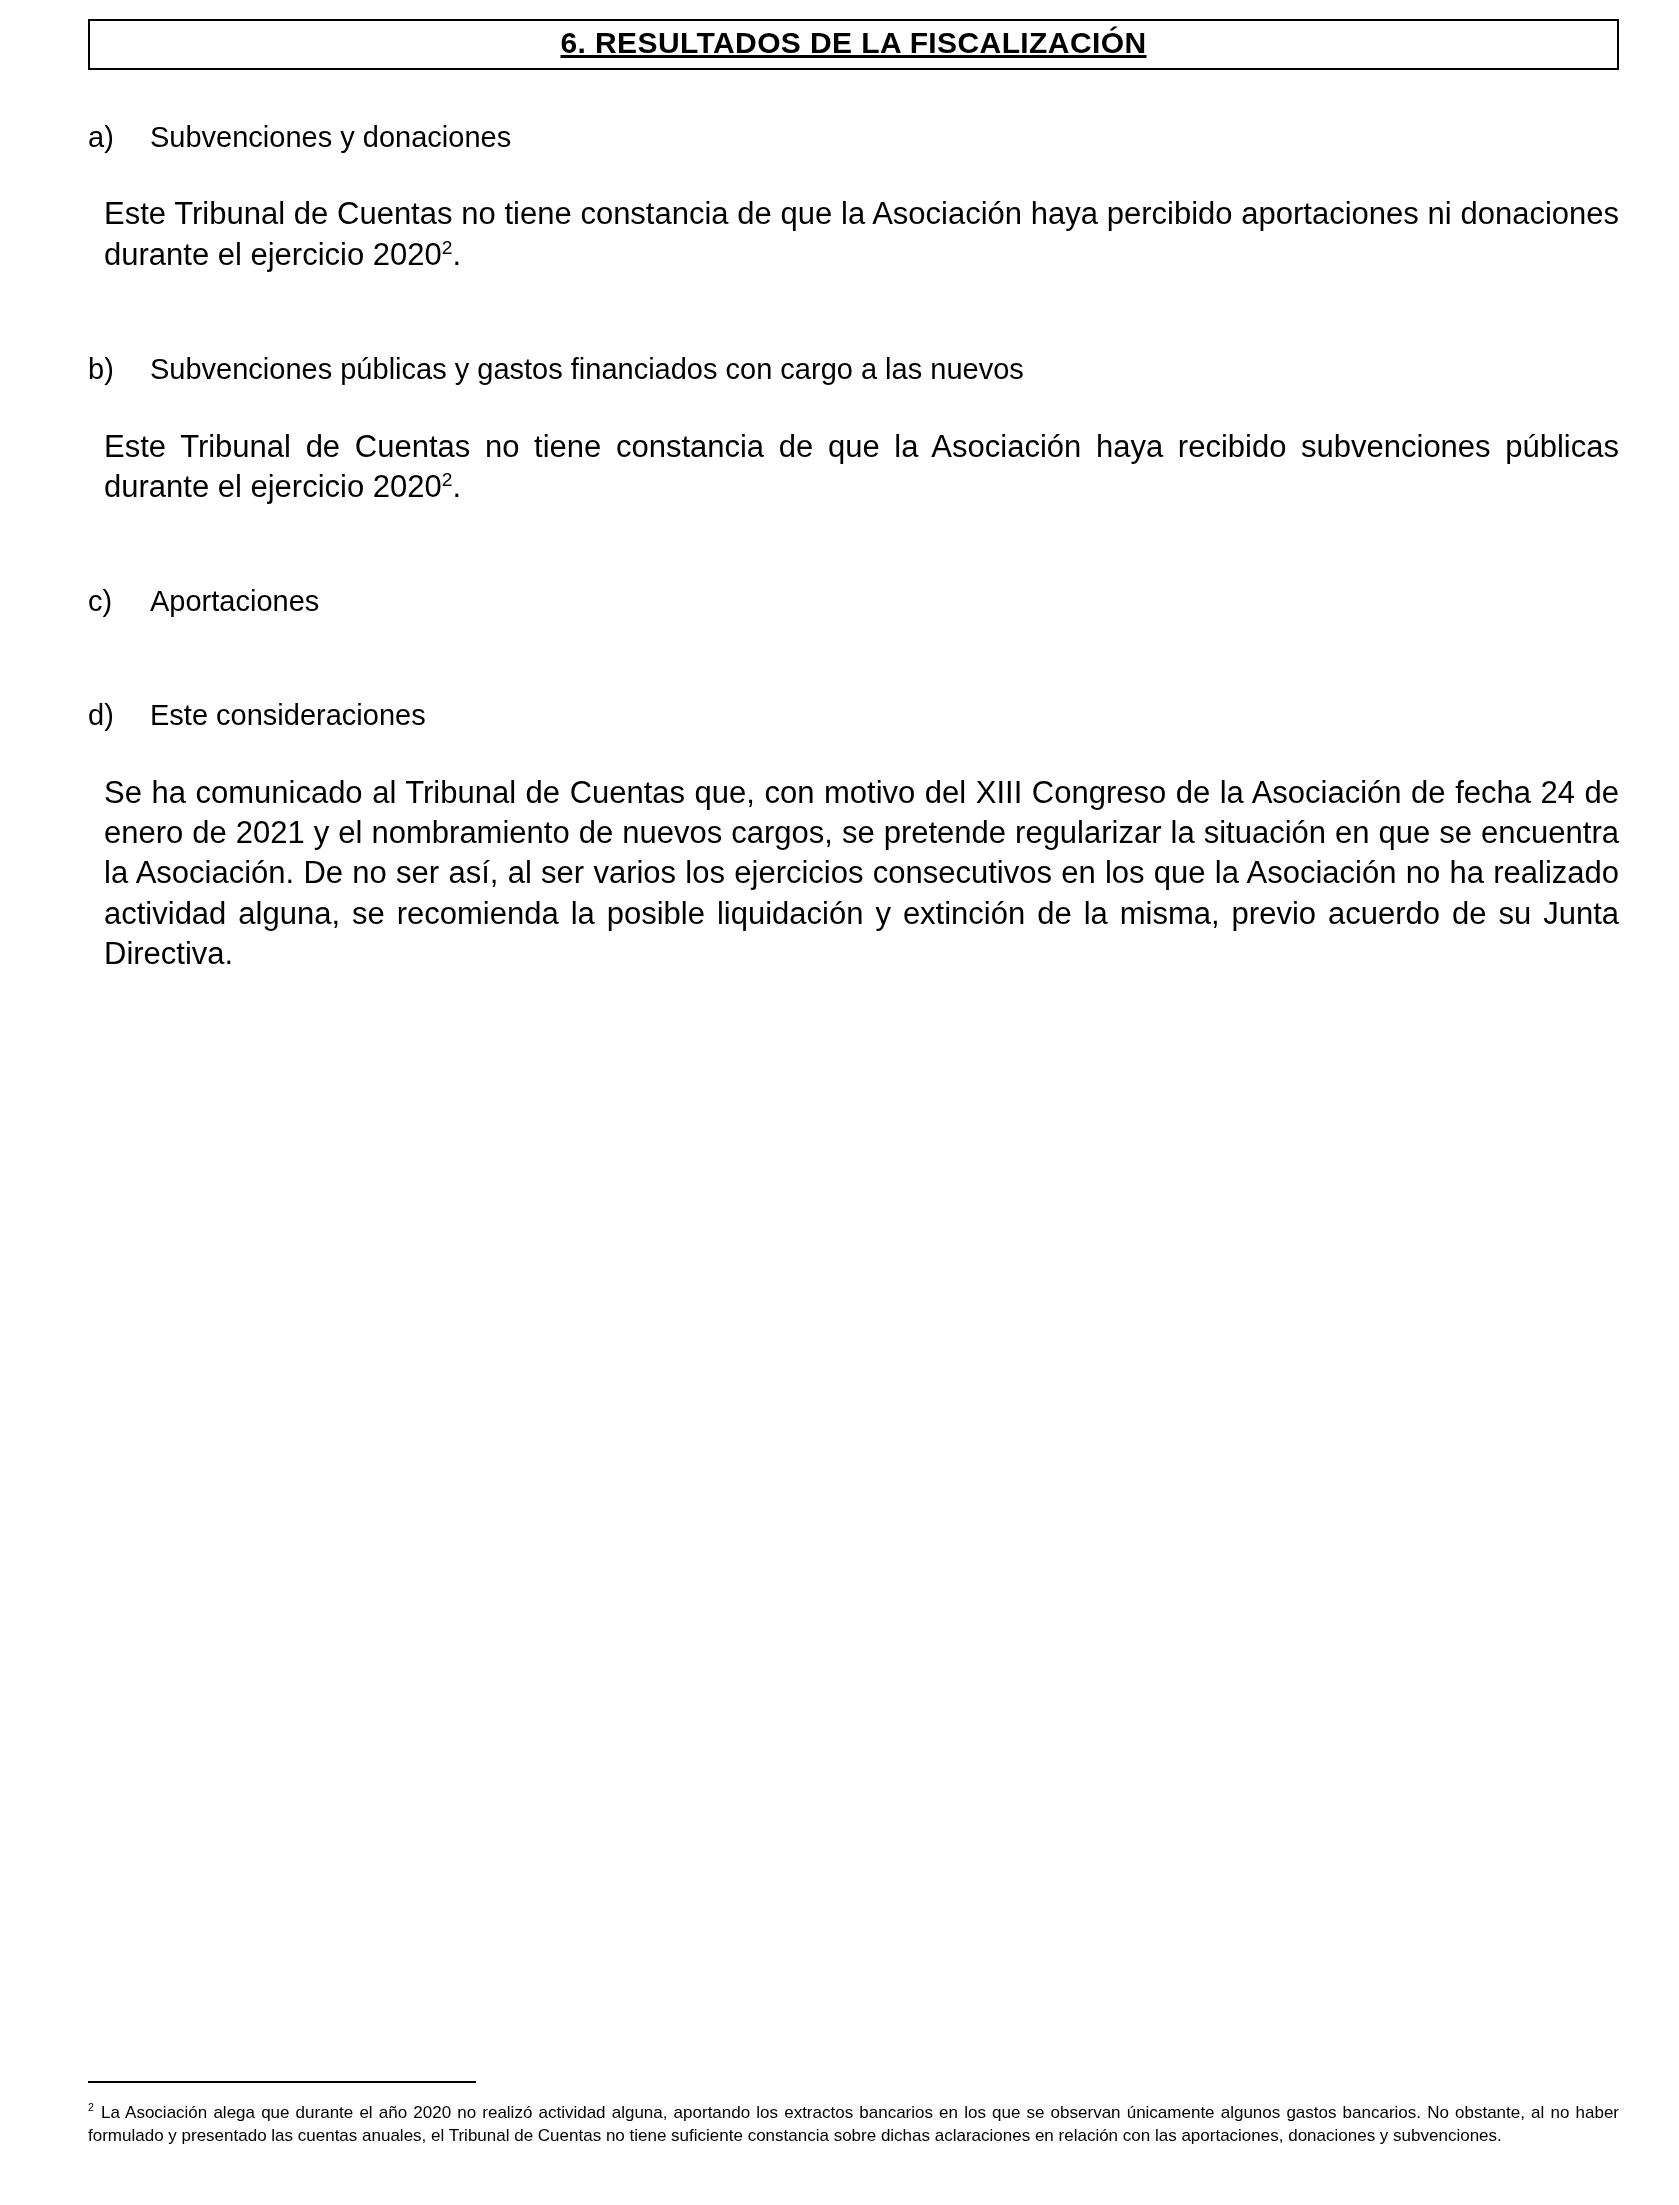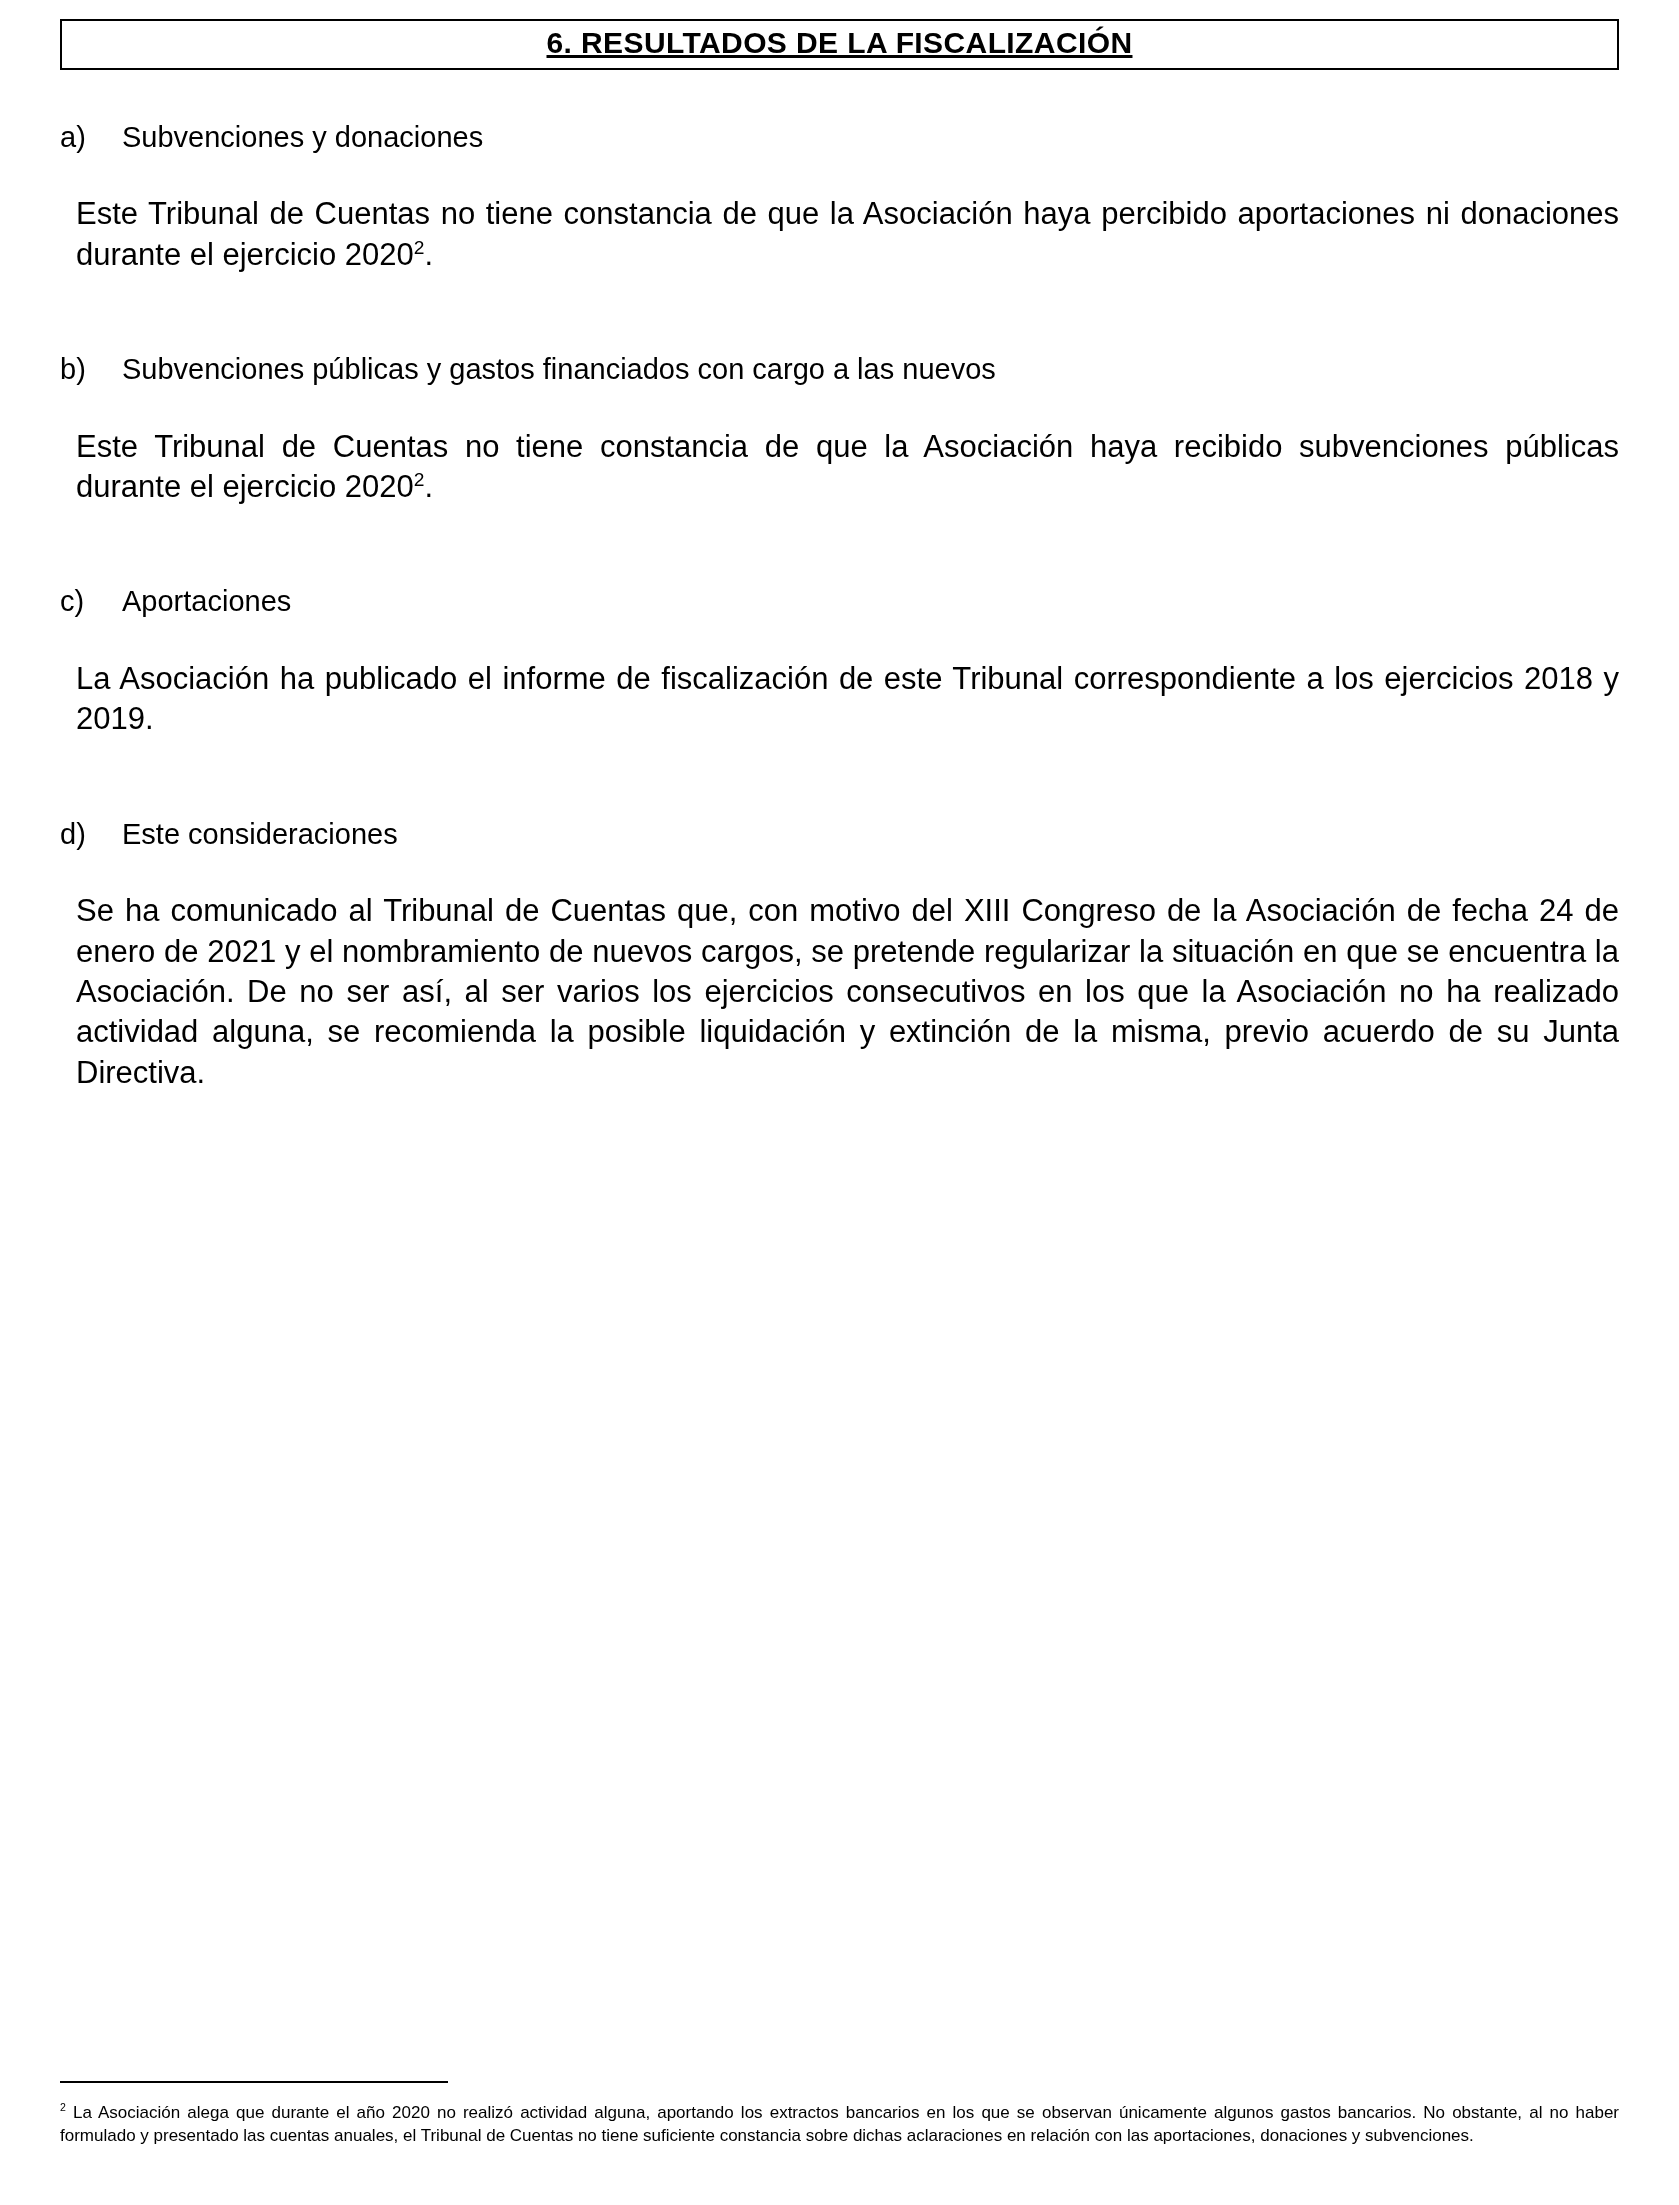--- a/index.html
+++ b/index.html
@@ -8,21 +8,21 @@
     padding: 0;
     background: #ffffff;
   }
   .page {
     position: relative;
     width: 1679px;
     height: 2205px;
     background: #ffffff;
     color: #000000;
     font-family: "Liberation Sans", "DejaVu Sans", sans-serif;
-    padding: 19px 60px 57px 60px;
+    padding: 19px 60px 57px 88px;
     display: flex;
     flex-direction: column;
   }
   .title-box {
     border: 2.4px solid #000000;
     text-align: center;
     padding: 4.8px 8px 8px 8px;
   }
   .title-box .doc-title {
     font-size: 30px;
@@ -110,21 +110,20 @@
         <span class="section-heading-text">Subvenciones públicas y gastos financiados con cargo a las nuevos</span>
       </div>
       <p class="body-par"><span>Este Tribunal de Cuentas no tiene constancia de que la Asociación haya recibido subvenciones públicas durante el ejercicio 2020</span><sup>2</sup><span>.</span></p>
     </div>
 
     <div class="section">
       <div class="section-heading">
         <span class="section-label">c)</span>
         <span class="section-heading-text">Aportaciones</span>
       </div>
-      <p class="body-par"><span>La Asociación ha publicado el informe de fiscalización de este Tribunal correspondiente a los ejercicios 2018 y 2019.</span></p>
     </div>
 
     <div class="section">
       <div class="section-heading">
         <span class="section-label">d)</span>
         <span class="section-heading-text">Este consideraciones</span>
       </div>
       <p class="body-par"><span>Se ha comunicado al Tribunal de Cuentas que, con motivo del XIII Congreso de la Asociación de fecha 24 de enero de 2021 y el nombramiento de nuevos cargos, se pretende regularizar la situación en que se encuentra la Asociación. De no ser así, al ser varios los ejercicios consecutivos en los que la Asociación no ha realizado actividad alguna, se recomienda la posible liquidación y extinción de la misma, previo acuerdo de su Junta Directiva.</span></p>
     </div>
 

